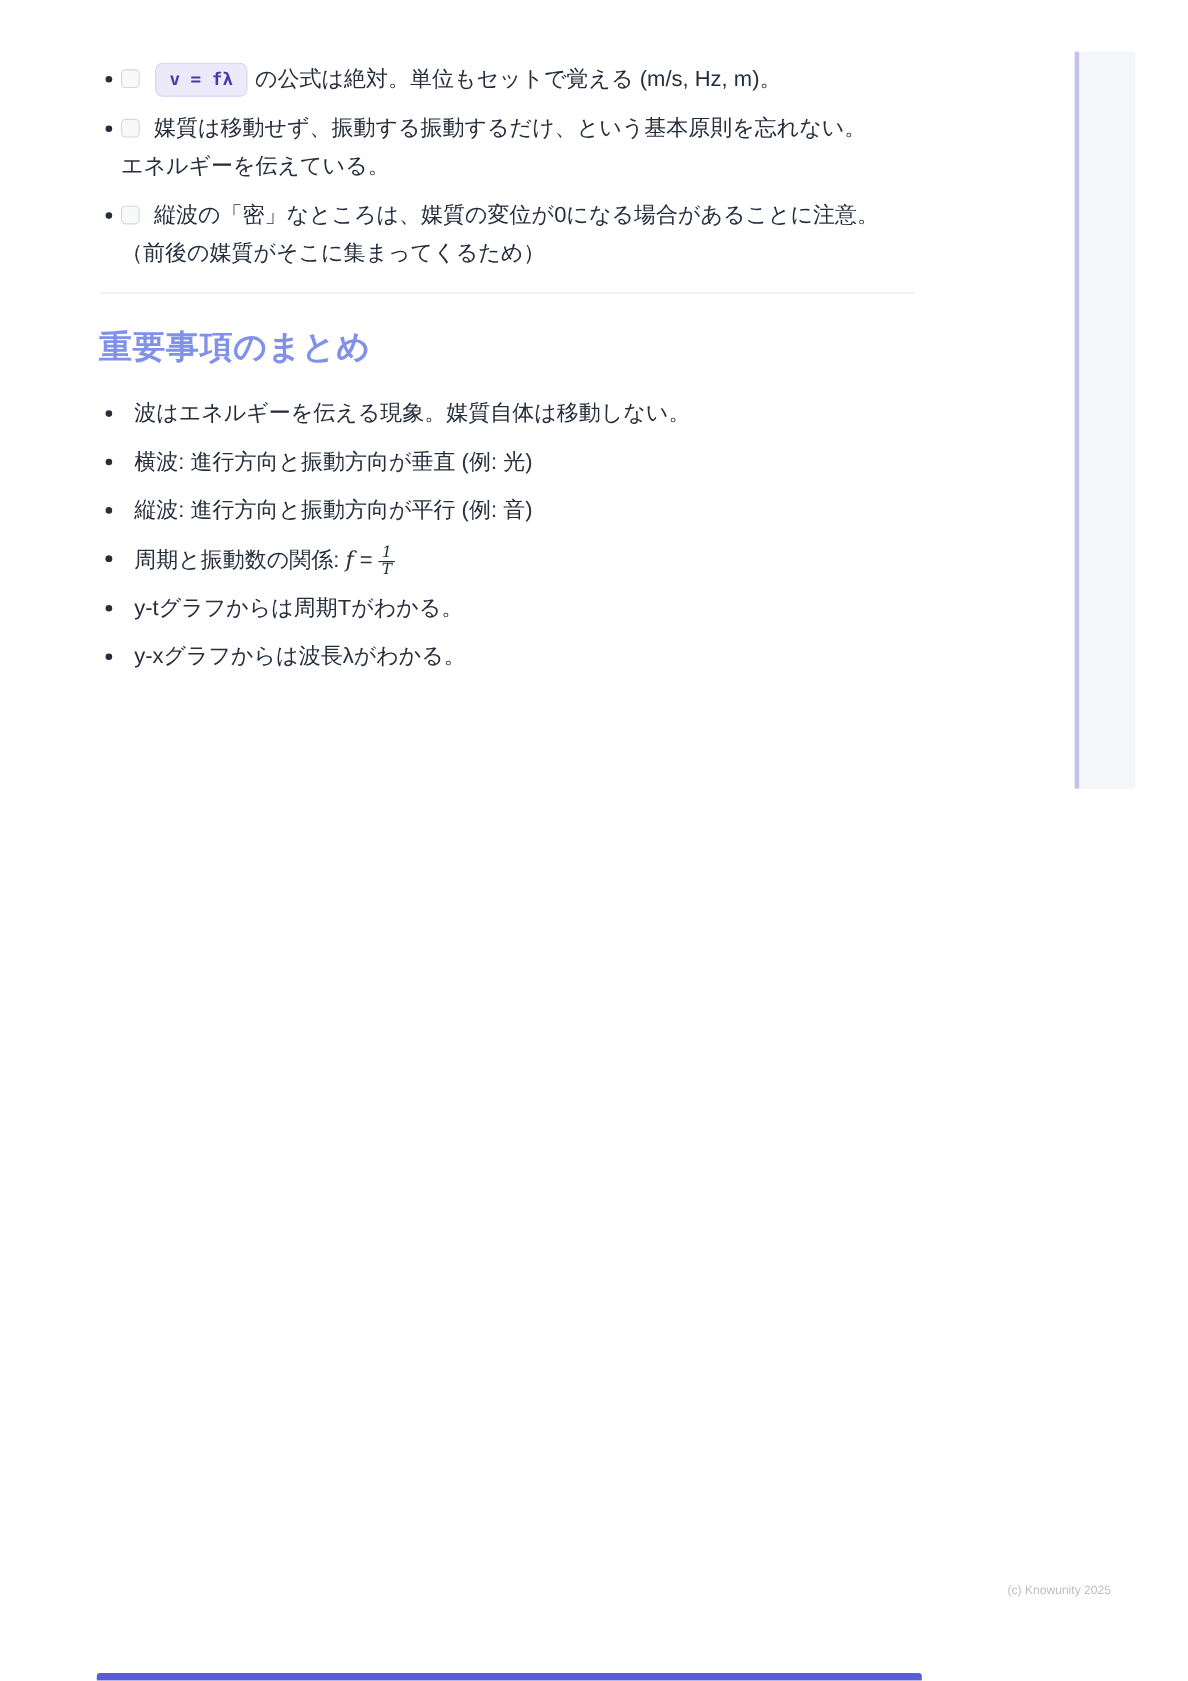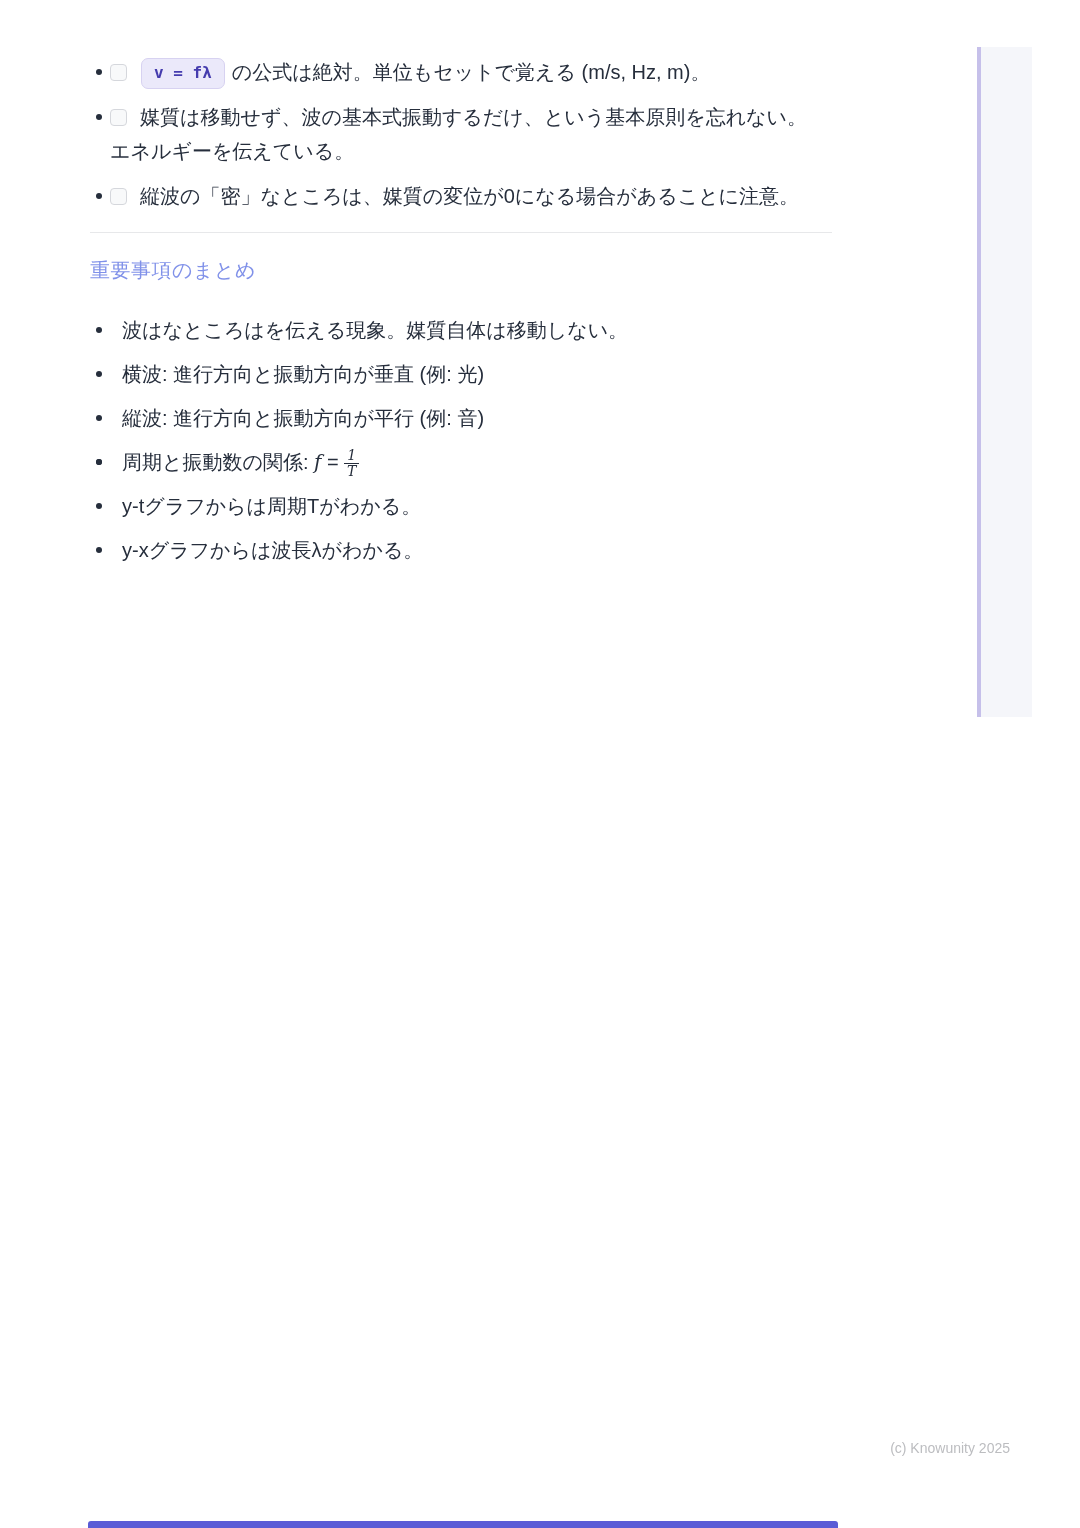--- a/index.html
+++ b/index.html
@@ -32,56 +32,56 @@
   .rich .b{font-weight:400;}
   .rich .code{display:inline-block;font-family:"DejaVu Sans Mono","Liberation Mono",monospace;
     font-weight:700;font-size:16px;line-height:1;color:var(--code_text);background:var(--code_bg);
     border:1px solid var(--code_border);border-radius:7px;padding:6px 12px 7px;margin:0 7px 0 1px;vertical-align:1px;}
   .rich .mathit{font-family:"DejaVu Serif","Liberation Serif",serif;font-style:italic;}
   .frac{display:inline-block;vertical-align:-0.5em;text-align:center;
     font-family:"DejaVu Serif","Liberation Serif",serif;font-style:italic;font-size:0.7em;line-height:1.1;}
   .frac .num{display:block;border-bottom:1.4px solid var(--text);padding:0 3px;}
   .frac .den{display:block;}
   .divider{border:none;border-top:1px solid var(--divider);margin-top:19px;width:100%;}
-  .heading{margin-top:17px;font-size:20px;line-height:40px;font-weight:400;color:var(--accent_heading);letter-spacing:0.5px;}
+  .heading{margin-top:29px;font-size:30px;line-height:40px;font-weight:700;color:var(--accent_heading);letter-spacing:0.5px;}
   .side-panel{position:absolute;left:977px;top:47px;width:55px;height:670px;
     background:var(--side_panel_bg);border-left:4px solid var(--side_panel_border);}
-  .copyright{position:absolute;top:1440px;right:70px;font-size:14px;color:var(--copyright);}
+  .copyright{position:absolute;top:1440px;right:70px;font-size:11px;color:var(--copyright);}
   .bottom-bar{position:absolute;left:88px;bottom:0;width:750px;height:7px;background:var(--bottom_bar);border-radius:3px 3px 0 0;}
 </style>
 </head>
 <body>
 
 <div class="page">
 
   <main class="content">
 
     <ul class="checklist">
       <li>
         <span class="marker"></span>
         <span class="checkbox"></span><span class="rich"><span class="code">v = fλ</span><span>の公式は絶対。単位もセットで覚える (m/s, Hz, m)。</span></span>
       </li>
       <li>
         <span class="marker"></span>
-        <span class="checkbox"></span><span class="rich"><span>媒質は</span><span class="b">移動せず</span><span>、波の基本式</span><span class="b">振動する</span><span>だけ、という基本原則を忘れない。</span><br><span>エネルギーを伝えている。</span></span>
+        <span class="checkbox"></span><span class="rich"><span>媒質は</span><span class="b">移動せず</span><span>、振動する</span><span class="b">振動する</span><span>だけ、という基本原則を忘れない。</span><br><span>エネルギーを伝えている。</span></span>
       </li>
       <li>
         <span class="marker"></span>
-        <span class="checkbox"></span><span class="rich"><span>縦波の「密」なところは、媒質の変位が0になる場合があることに注意。</span><br></span>
+        <span class="checkbox"></span><span class="rich"><span>縦波の「密」なところは、媒質の変位が0になる場合があることに注意。</span><br><span>（前後の媒質がそこに集まってくるため）</span></span>
       </li>
     </ul>
 
     <hr class="divider">
 
     <h2 class="heading">重要事項のまとめ</h2>
 
     <ul class="summary-list">
       <li>
         <span class="marker"></span>
-        <span class="rich"><span>波は</span><span class="b">なところは</span><span>を伝える現象。媒質自体は移動しない。</span></span>
+        <span class="rich"><span>波は</span><span class="b">エネルギー</span><span>を伝える現象。媒質自体は移動しない。</span></span>
       </li>
       <li>
         <span class="marker"></span>
         <span class="rich"><span class="b">横波</span><span>: 進行方向と振動方向が</span><span class="b">垂直</span><span> (例: 光)</span></span>
       </li>
       <li>
         <span class="marker"></span>
         <span class="rich"><span class="b">縦波</span><span>: 進行方向と振動方向が</span><span class="b">平行</span><span> (例: 音)</span></span>
       </li>
       <li>

